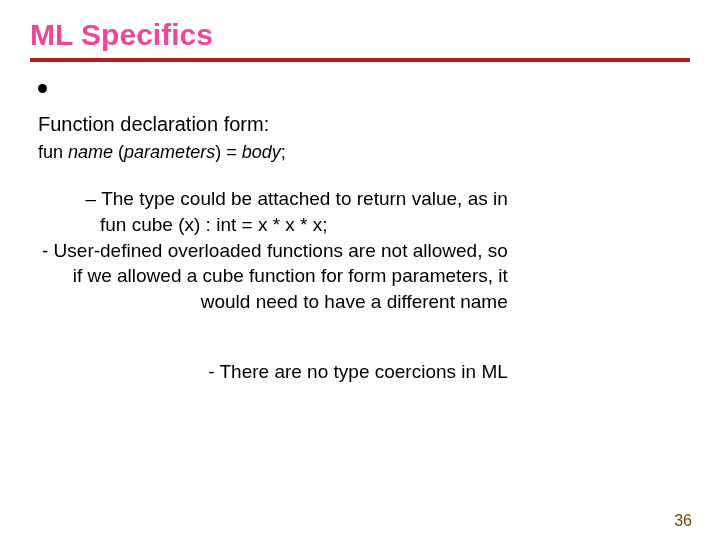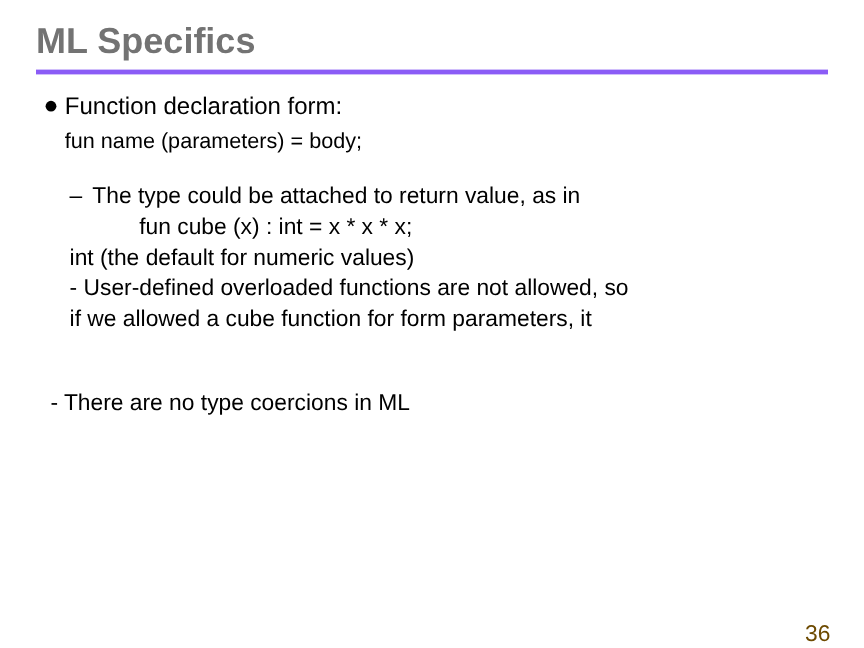--- a/index.html
+++ b/index.html
@@ -10,49 +10,50 @@
     font-family: Arial, Helvetica, sans-serif;
     position: relative;
     overflow: hidden;
   }
   .slide {
     padding: 18px 30px 0 30px;
   }
   .title {
     font-size: 30px;
     font-weight: bold;
-    color: #737373;
+    color: #ec4899;
     padding-bottom: 6px;
-    border-bottom: 4px solid #8b5cf6;
+    border-bottom: 4px solid #b91c1c;
     margin-bottom: 14px;
   }
   .content {
     padding-left: 8px;
     color: #000;
   }
   .bullet-row {
     display: flex;
     align-items: flex-start;
-    gap: 7px;
+    gap: 18px;
+    flex-direction: column;
   }
   .bullet-dot {
     width: 9px;
     height: 9px;
     background: #000;
     border-radius: 50%;
     flex-shrink: 0;
     margin-top: 8px;
   }
   .bullet-body {
     flex: 1;
     font-size: 20px;
     line-height: 1.35;
   }
   .mono { font-family: Liberation Sans, sans-serif; }
-  .ital { }
+  .ital { font-style: italic; }
   .decl-line {
     font-size: 18px;
     margin-top: 2px;
   }
   .eg-line {
     margin-top: 10px;
     font-size: 19px;
   }
   .sub {
     margin-top: 22px;
@@ -61,26 +62,26 @@
     line-height: 1.35;
   }
   .sub .dash {
     display: inline-block;
     width: 14px;
   }
   .sub .indent {
     padding-left: 58px;
     display: block;
   }
-  .sub .line { display: block; }
+  .sub .line { display: block; text-align: right; }
   .page-num {
     position: absolute;
-    bottom: 0;
+    bottom: 10px;
     right: 28px;
-    font-size: 19px;
+    font-size: 16px;
     color: #6d4a00;
   }
 </style>
 </head>
 <body>
 
 <div class="slide">
   <h1 class="title">ML Specifics</h1>
 
   <div class="content">
@@ -96,25 +97,25 @@
           <span class="mono"> (</span><span class="ital">parameters</span><span class="mono">) = </span>
           <span class="ital">body</span><span class="mono">;</span>
         </div>
 
 
         <div class="sub">
           <span class="line">
             <span class="dash">–</span> <span>The type could be attached to return value, as in</span>
           </span>
           <span class="indent mono">fun cube (x) : int = x * x * x;</span>
-          <span class="line"> int (the default for numeric values)</span>
           <span class="line">- User-defined overloaded functions are not allowed, so</span>
           <span class="line">
             <span>if we allowed a </span><span class="mono">cube</span><span> function for form parameters, it</span>
           </span>
+          <span class="line">would need to have a different name</span>
           <span class="line" style="margin-left:-16px;margin-top:44px;">- There are no type coercions in ML</span>
         </div>
       </div>
     </div>
   </div>
 </div>
 
 <div class="page-num">36</div>
 
 </body></html>

